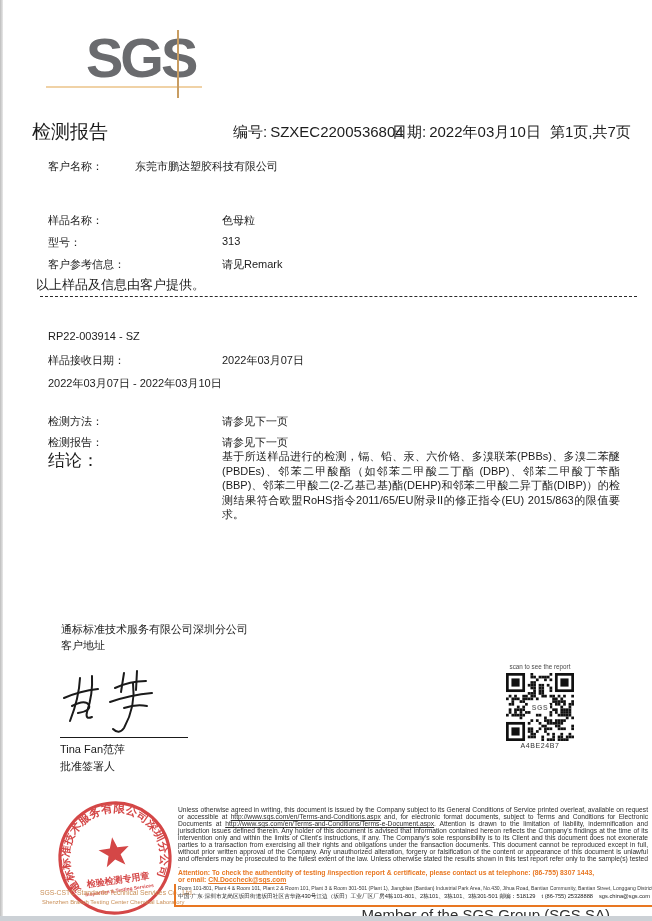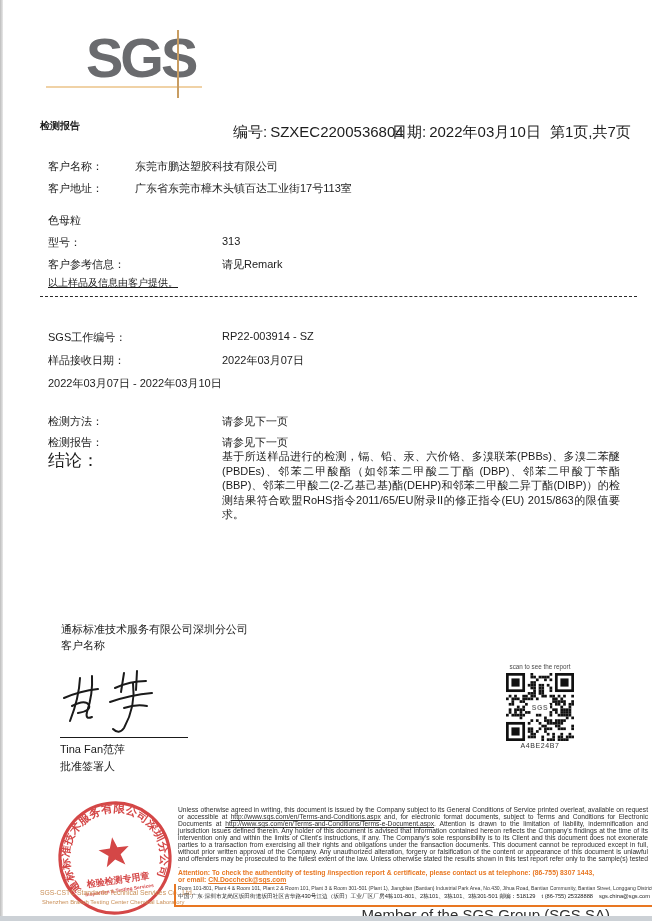--- a/index.html
+++ b/index.html
@@ -10,30 +10,30 @@
   
   .edge-left{position:absolute;left:0;top:0;width:3px;height:921px;background:linear-gradient(to right,#bdbdbd,#e9e9e9);}
   .edge-bottom{position:absolute;left:0;top:916px;width:652px;height:5px;background:#ccd1d6;}
 
   
   .logo-text{position:absolute;left:86px;top:30px;font-size:56px;font-weight:bold;color:#6a6b6e;letter-spacing:-3px;line-height:1;}
   .logo-hline{position:absolute;left:46px;top:86px;width:156px;height:2px;background:#f0d2a6;}
   .logo-vline{position:absolute;left:177px;top:30px;width:2px;height:68px;background:#c89d62;}
 
   
-  .doc-title{position:absolute;left:40px;top:119px;font-size:10px;font-weight:bold;}
+  .doc-title{position:absolute;left:32px;top:119px;font-size:19px;font-weight:normal;}
   .hdr{position:absolute;top:123px;font-size:15px;white-space:nowrap;}
   .hdr .hl{margin-right:3px;}
 
   
   .row{position:absolute;left:48px;display:flex;font-size:11px;white-space:nowrap;}
   .row .l{flex:none;}
   .row.client .l{width:87px;}
   .row.wide .l{width:174px;}
-  .note-line{position:absolute;left:48px;font-size:10px;white-space:nowrap;text-decoration:underline;}
+  .note-line{position:absolute;left:36px;font-size:13px;white-space:nowrap;}
   .dashed-sep{position:absolute;left:40px;top:296px;width:597px;border-top:1.5px dashed #2a2a2a;}
 
   .conclusion{position:absolute;left:222px;top:449px;width:398px;font-size:11px;line-height:14.6px;text-align:justify;}
   .conclusion-label{position:absolute;left:48px;top:449px;font-size:17px;}
 
   
   .sig-company{position:absolute;left:61px;top:622px;font-size:11px;}
   .sig-auth{position:absolute;left:61px;top:638px;font-size:11px;}
   .sig-svg{position:absolute;left:60px;top:666px;}
   .sig-line{position:absolute;left:60px;top:737px;width:128px;border-top:1.5px solid #1a1a1a;}
@@ -78,42 +78,38 @@
   </div>
   <div class="hdr" style="left:392px">
     <span class="hl">日期:</span><span>2022年03月10日</span>
   </div>
   <div class="hdr" style="left:550px">第1页,共7页</div>
 
   <div class="row client" style="top:159px">
     <span class="l">客户名称：</span>
     <span class="v">东莞市鹏达塑胶科技有限公司</span>
   </div>
-  <div class="row client" style="top:181px">
-    <span class="l">客户地址：</span>
-    <span class="v">广东省东莞市樟木头镇百达工业街17号113室</span>
-  </div>
 
   <div class="row wide" style="top:213px">
+    <span class="l">样品名称：</span>
     <span class="v">色母粒</span>
   </div>
   <div class="row wide" style="top:235px">
     <span class="l">型号：</span>
     <span class="v">313</span>
   </div>
   <div class="row wide" style="top:257px">
     <span class="l">客户参考信息：</span>
     <span class="v">请见Remark</span>
   </div>
   <div class="note-line" style="top:276px">以上样品及信息由客户提供。</div>
 
   <div class="dashed-sep"></div>
 
   <div class="row wide" style="top:330px">
-    <span class="l">SGS工作编号：</span>
     <span class="v">RP22-003914 - SZ</span>
   </div>
   <div class="row wide" style="top:353px">
     <span class="l">样品接收日期：</span>
     <span class="v">2022年03月07日</span>
   </div>
   <div class="row wide" style="top:376px">
     <span class="v">2022年03月07日 - 2022年03月10日</span>
   </div>
   <div class="row wide" style="top:414px">
@@ -122,21 +118,21 @@
   </div>
   <div class="row wide" style="top:435px">
     <span class="l">检测报告：</span>
     <span class="v">请参见下一页</span>
   </div>
 
   <div class="conclusion-label">结论：</div>
   <div class="conclusion">基于所送样品进行的检测，镉、铅、汞、六价铬、多溴联苯(PBBs)、多溴二苯醚(PBDEs)、邻苯二甲酸酯（如邻苯二甲酸二丁酯 (DBP)、邻苯二甲酸丁苄酯(BBP)、邻苯二甲酸二(2-乙基己基)酯(DEHP)和邻苯二甲酸二异丁酯(DIBP)）的检测结果符合欧盟RoHS指令2011/65/EU附录II的修正指令(EU) 2015/863的限值要求。</div>
 
   <div class="sig-company">通标标准技术服务有限公司深圳分公司</div>
-  <div class="sig-auth">客户名称</div>
+  <div class="sig-auth">客户地址</div>
   <svg class="sig-svg" width="140" height="70" viewBox="0 0 140 70">
     <g stroke="#1a1a1a" stroke-width="2" fill="none" stroke-linecap="round">
       <path d="M4,32 Q20,25 38,23"></path>
       <path d="M20,12 Q19,32 10,55"></path>
       <path d="M32,10 Q33,28 27,46 Q25,54 32,51"></path>
       <path d="M12,40 Q25,33 29,39 Q31,45 18,47"></path>
       <path d="M55,22 Q70,15 86,15"></path>
       <path d="M64,7 L61,26"></path>
       <path d="M77,5 L76,24"></path>
       <path d="M50,36 Q70,29 92,27"></path>

